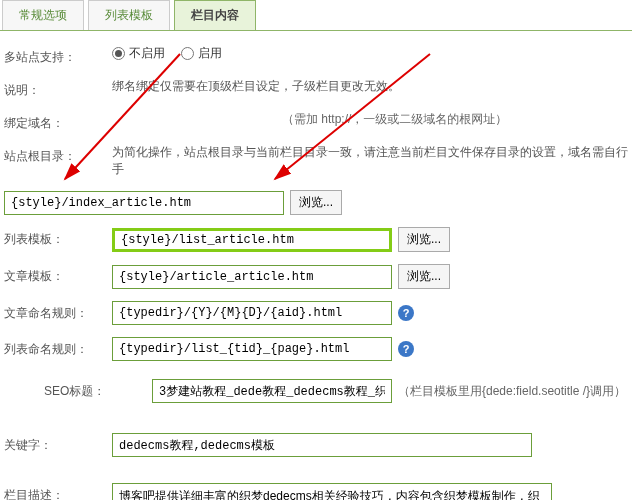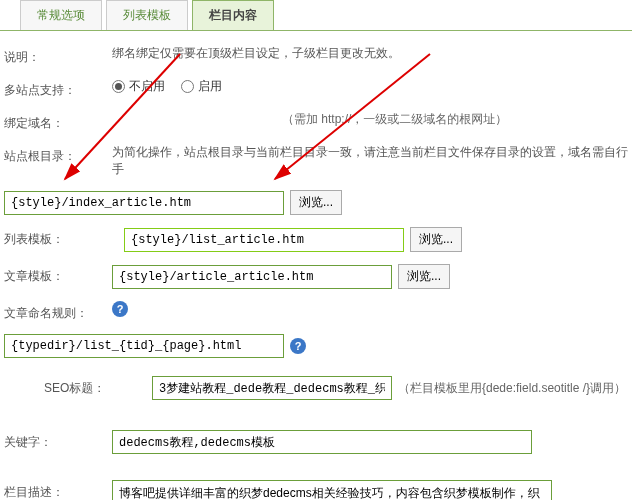--- a/index.html
+++ b/index.html
@@ -1,30 +1,30 @@
 <!DOCTYPE html>
 <html><head>
 <meta charset="utf-8">
 <style>
 * { box-sizing: border-box; margin: 0; padding: 0; }
 body { font-family: "Microsoft YaHei", Arial, sans-serif; font-size: 12px; color: #333; background: #fff; width: 632px; }
-.tabs { border-bottom: 1px solid #8fb568; display: flex; padding-left: 20px; }
+.tabs { border-bottom: 1px solid #8fb568; display: flex; padding-left: 2px; }
 .tab { padding: 6px 16px; border: 1px solid #ccc; border-bottom: none; margin-right: 4px; color: #5a8c3a; cursor: pointer; background: #f7f7f7; }
 .tab.active { background: #e8f3da; border-color: #8fb568; color: #444; font-weight: bold; }
 .content { padding: 8px 4px; }
 .row { display: flex; align-items: flex-start; padding: 6px 0; }
 .label { width: 108px; text-align: left; color: #555; padding-top: 4px; flex-shrink: 0; }
 .value { flex: 1; display: flex; align-items: center; flex-wrap: wrap; gap: 6px; }
 .radio-group { display: inline-flex; align-items: center; gap: 16px; }
 .radio-item { display: inline-flex; align-items: center; gap: 4px; cursor: pointer; }
 .radio-circle { width: 13px; height: 13px; border: 1px solid #777; border-radius: 50%; display: inline-flex; align-items: center; justify-content: center; }
 .radio-circle.checked::after { content: ""; width: 7px; height: 7px; background: #555; border-radius: 50%; display: block; }
 .note { color: #555; }
 .text-input { border: 1px solid #6b9e3a; padding: 4px 6px; font-family: "Courier New", monospace; font-size: 12px; background: #fff; height: 24px; }
-.text-input.highlight { border: 1px solid #84cc16; margin-left: 12px; }
+.text-input.highlight { border: 3px solid #84cc16; }
 .w280 { width: 280px; }
 .browse-btn { border: 1px solid #aaa; background: #f5f5f5; padding: 3px 8px; cursor: pointer; font-size: 12px; }
 .help-icon { width: 16px; height: 16px; display: inline-flex; align-items: center; justify-content: center; background: #3b77c7; color: #fff; border-radius: 50%; font-size: 11px; font-weight: bold; cursor: pointer; }
 .hint { color: #666; font-size: 12px; }
 textarea { border: 1px solid #6b9e3a; padding: 4px 6px; font-family: Arial; font-size: 12px; resize: none; }
 .ta-wide { width: 440px; height: 40px; }
 .arrow1 { position: absolute; pointer-events: none; }
 svg.arrow { overflow: visible; }
 </style>
 </head>
@@ -32,40 +32,40 @@
 
 <div class="tabs">
   <div class="tab">常规选项</div>
   <div class="tab">列表模板</div>
   <div class="tab active">栏目内容</div>
 </div>
 
 <div class="content" style="position:relative;">
 
   <div class="row">
-    <div class="label">说明：</div>
-    <div class="value">
-        <span class="note">绑名绑定仅需要在顶级栏目设定，子级栏目更改无效。</span>
-      </div>
-  </div>
-
-  <div class="row">
     <div class="label">多站点支持：</div>
     <div class="value">
       <div class="radio-group">
         <label class="radio-item">
             <span class="radio-circle checked"></span>
             <span>不启用</span>
           </label>
         <label class="radio-item">
             <span class="radio-circle"></span>
             <span>启用</span>
           </label>
       </div>
     </div>
+  </div>
+
+  <div class="row">
+    <div class="label">说明：</div>
+    <div class="value">
+        <span class="note">绑名绑定仅需要在顶级栏目设定，子级栏目更改无效。</span>
+      </div>
   </div>
 
   <div class="row">
     <div class="label">绑定域名：</div>
     <div class="value">
         <span class="hint" style="margin-left:170px;">（需加 http://，一级或二级域名的根网址）</span>
       </div>
   </div>
 
   <div class="row">
@@ -94,25 +94,27 @@
     <div class="label">文章模板：</div>
     <div class="value">
       <input class="text-input w280" value="{style}/article_article.htm" style="">
       <button class="browse-btn">浏览...</button>
     </div>
   </div>
 
   <div class="row">
     <div class="label">文章命名规则：</div>
     <div class="value">
+      <input class="text-input w280" value="{typedir}/{Y}/{M}{D}/{aid}.html" style="">
       <span class="help-icon">?</span>
     </div>
   </div>
 
   <div class="row">
+    <div class="label">列表命名规则：</div>
     <div class="value">
       <input class="text-input w280" value="{typedir}/list_{tid}_{page}.html" style="">
       <span class="help-icon">?</span>
     </div>
   </div>
 
   <div class="row" style="margin-top:6px;margin-left:40px;">
     <div class="label">SEO标题：</div>
     <div class="value">
       <input class="text-input" style="width: 240px;" value="3梦建站教程_dede教程_dedecms教程_织梦教程">

